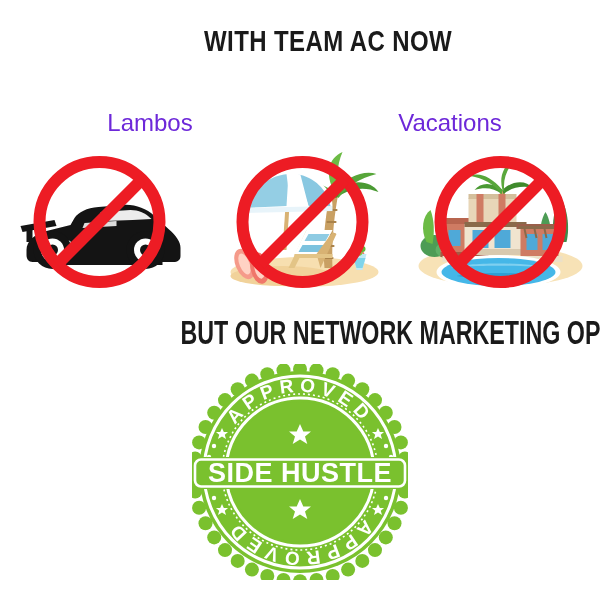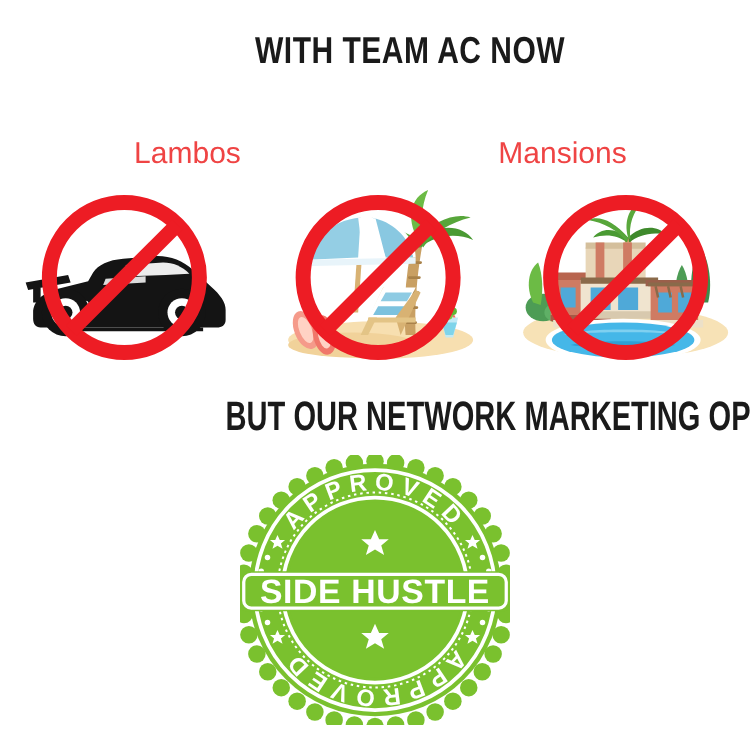--- a/index.html
+++ b/index.html
@@ -71,21 +71,21 @@
     top: 106px;
     left: 0;
     width: 600px;
     height: 34px;
     display: flex;
   }
   .label-cell {
     flex: 1 1 0;
     text-align: center;
     font-size: 24px;
-    color: #ef4444;
+    color: #6d28d9;
     font-weight: 400;
     line-height: 34px;
   }
 
   
   .icons-row {
     position: absolute;
     top: 146px;
     left: 0;
     width: 600px;
@@ -124,21 +124,21 @@
 
 <div class="meme">
 
   <div class="heading-block" id="title-main">
     <span class="cond-bold">WITH TEAM AC NOW</span>
   </div>
 
 
   <div class="labels-row">
     <div class="label-cell">Lambos</div>
-    <div class="label-cell">Mansions</div>
+    <div class="label-cell">Vacations</div>
   </div>
 
   <div class="icons-row">
 
     <div class="icon-cell">
       <svg width="175" height="150" viewBox="0 0 175 150">
 
         <g>
           <path d="M14 104 C14 95 22 88 34 85 L58 79 L62 72 C66 66 74 62 86 61
                    L110 59 C122 58 133 62 142 70 L156 83 C164 90 168 96 168 102

